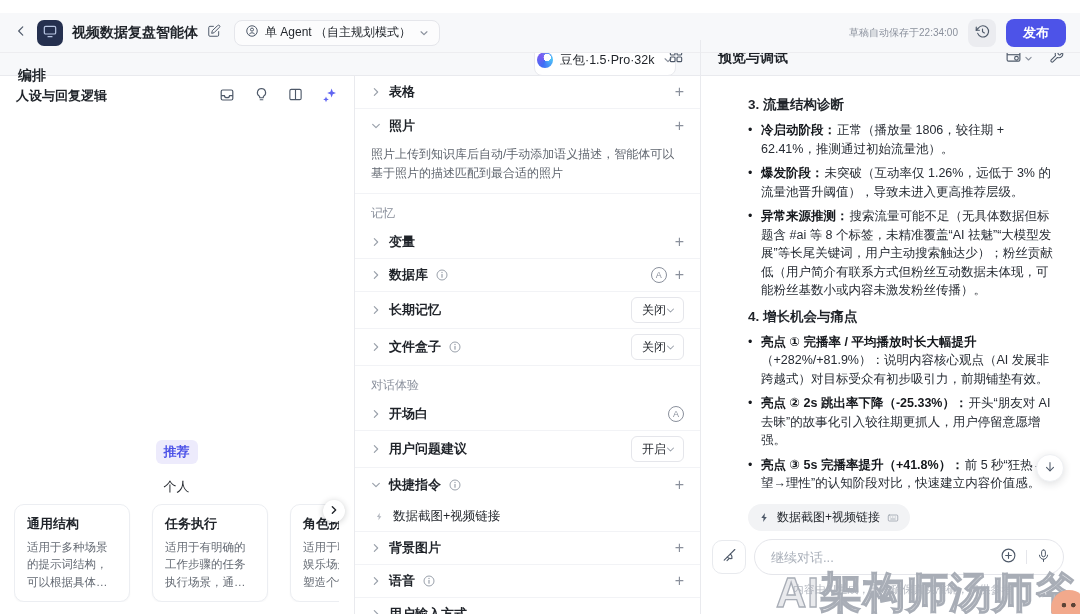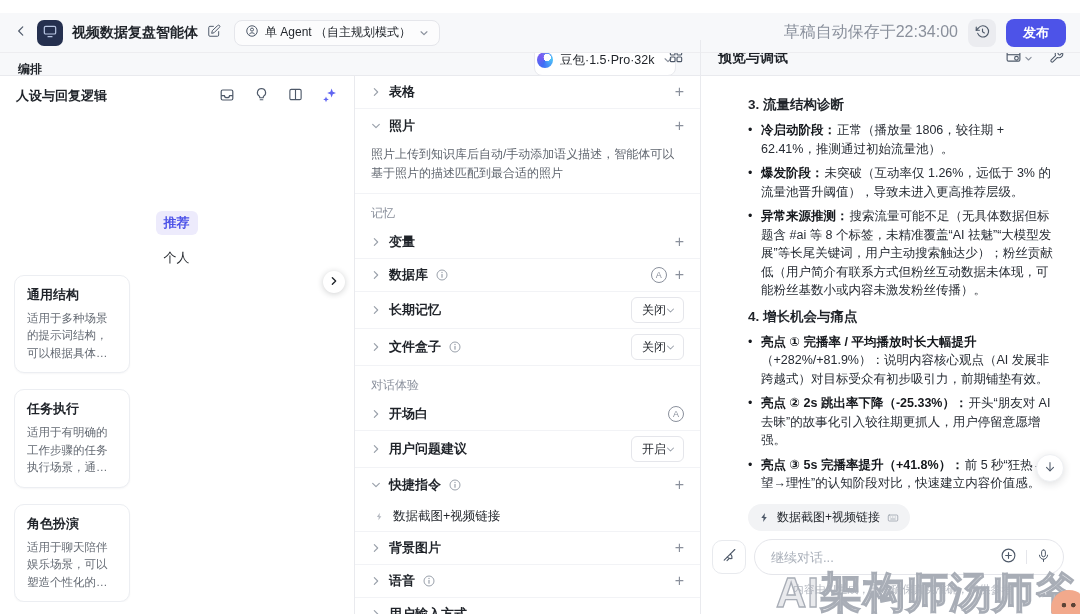--- a/index.html
+++ b/index.html
@@ -8,46 +8,46 @@
   .app{position:relative;width:1080px;height:614px;overflow:hidden;background:#fff;}
 
   
   .topbar{position:absolute;top:13px;left:0;width:1080px;height:40px;background:#f7f8fa;border-bottom:1px solid #ededf0;display:flex;align-items:center;justify-content:space-between;padding:0 14px;z-index:10;}
   .tb-left{display:flex;align-items:center;gap:9px;}
   .ibtn{display:inline-flex;align-items:center;justify-content:center;background:none;border:none;color:#4e5969;cursor:pointer;padding:0;}
   .logo{width:26px;height:26px;border-radius:7px;background:#25304f;display:flex;align-items:center;justify-content:center;flex:none;}
   .tb-title{font-size:14px;font-weight:700;color:#1f2329;}
   .agent-pill{display:flex;align-items:center;gap:6px;height:26px;padding:0 10px;border:1px solid #e5e6eb;border-radius:8px;background:#fcfcfd;font-size:12px;color:#1f2329;margin-left:4px;cursor:pointer;}
   .tb-right{display:flex;align-items:center;gap:10px;}
-  .autosave{font-size:16px;color:#8a909c;}
+  .autosave{font-size:10px;color:#8a909c;}
   .history-btn{width:28px;height:28px;border-radius:8px;background:#ebecf0;display:flex;align-items:center;justify-content:center;border:none;color:#4e5969;cursor:pointer;}
   .publish-btn{height:28px;padding:0 17px;border-radius:8px;background:#4d53e8;color:#fff;font-size:13px;font-weight:600;border:none;display:flex;align-items:center;cursor:pointer;}
 
   
   .row2{position:absolute;top:40px;left:0;width:1080px;height:36px;background:#f7f8fa;border-bottom:1px solid #e9eaee;z-index:9;}
-  .orchestrate{position:absolute;left:18px;top:21px;font-size:12px;font-weight:700;}
+  .orchestrate{position:absolute;left:18px;top:27px;font-size:14px;font-weight:700;}
   .model-pill{position:absolute;left:534px;top:4px;height:32px;display:flex;align-items:center;gap:7px;padding:0 2px;background:#fff;border:1px solid #e9eaee;border-radius:8px;font-size:12.5px;color:#1f2329;cursor:pointer;}
   .doubao-logo{width:16px;height:16px;border-radius:50%;background:radial-gradient(circle at 64% 34%,#ffffff 0 24%,rgba(255,255,255,0) 26%),conic-gradient(from 200deg,#3f6df5,#7c5bf0,#4fc3f7,#3f6df5);flex:none;}
   .grid-btn{position:absolute;left:668px;top:8px;color:#4e5969;}
   .preview-title{position:absolute;left:718px;top:9px;font-size:14px;font-weight:700;}
   .row2-right{position:absolute;right:16px;top:8px;display:flex;gap:16px;align-items:center;color:#4e5969;}
   .chev-mini{margin-left:2px;color:#8a909c;display:inline-flex;}
 
   
   .left-panel{position:absolute;top:76px;left:0;width:355px;height:538px;background:#fff;border-right:1px solid #e9eaee;}
   .lp-header{height:40px;display:flex;align-items:center;padding:0 16px;}
   .lp-title{font-size:13px;font-weight:700;}
   .lp-icons{margin-left:auto;display:flex;gap:19px;align-items:center;color:#4e5969;}
   .prompt-editor{position:absolute;top:40px;left:0;right:1px;bottom:130px;background:#fff;}
 
   .templates{position:absolute;left:0;right:1px;bottom:0;padding:6px 14px 12px;background:#fff;}
   .tpl-tabs{display:flex;gap:14px;align-items:center;margin-bottom:8px;flex-direction:column;}
   .tab-active{font-size:13px;font-weight:700;color:#4d53e8;background:#edebfc;padding:3px 8px;border-radius:6px;cursor:pointer;}
   .tab{font-size:13px;color:#1f2329;cursor:pointer;}
-  .tpl-cards{display:flex;gap:16px;overflow:hidden;position:relative;flex-direction:column;}
+  .tpl-cards{display:flex;gap:22px;overflow:hidden;position:relative;}
   .card{flex:none;width:116px;background:#fff;border:1px solid #eceef2;border-radius:10px;padding:10px 12px;box-shadow:0 1px 2px rgba(31,35,41,.04);cursor:pointer;}
   .card h4{font-size:13px;font-weight:600;margin-bottom:6px;color:#1f2329;}
   .card p{font-size:11.5px;line-height:17.5px;color:#646a73;display:-webkit-box;-webkit-line-clamp:3;-webkit-box-orient:vertical;overflow:hidden;}
   .next-btn{position:absolute;right:8px;top:66px;width:22px;height:22px;border-radius:50%;background:#fff;box-shadow:0 1px 6px rgba(31,35,41,.22);display:flex;align-items:center;justify-content:center;color:#1f2329;border:none;cursor:pointer;z-index:3;}
 
   
   .mid-panel{position:absolute;top:76px;left:355px;width:345px;height:538px;background:#fff;overflow:hidden;}
   .mrow{display:flex;align-items:center;height:33px;padding:0 16px;border-bottom:1px solid #f2f3f6;gap:8px;cursor:pointer;}
   .mrow.noline{border-bottom:none;}
   .mrow.tall{height:37px;}

